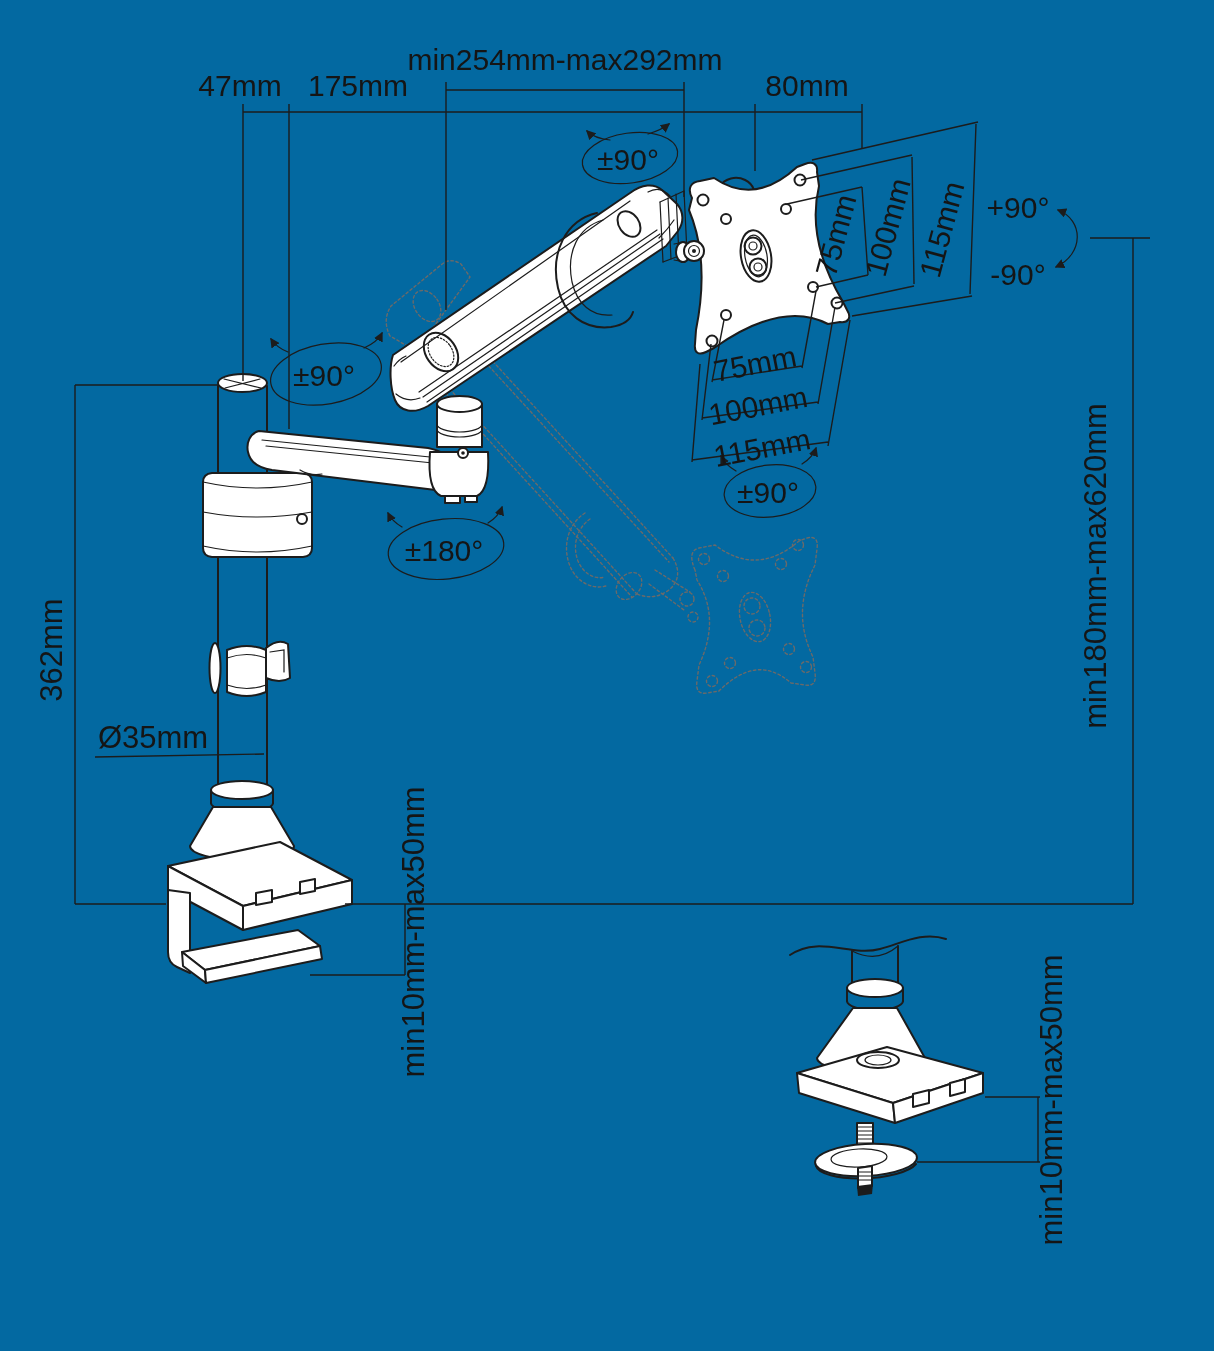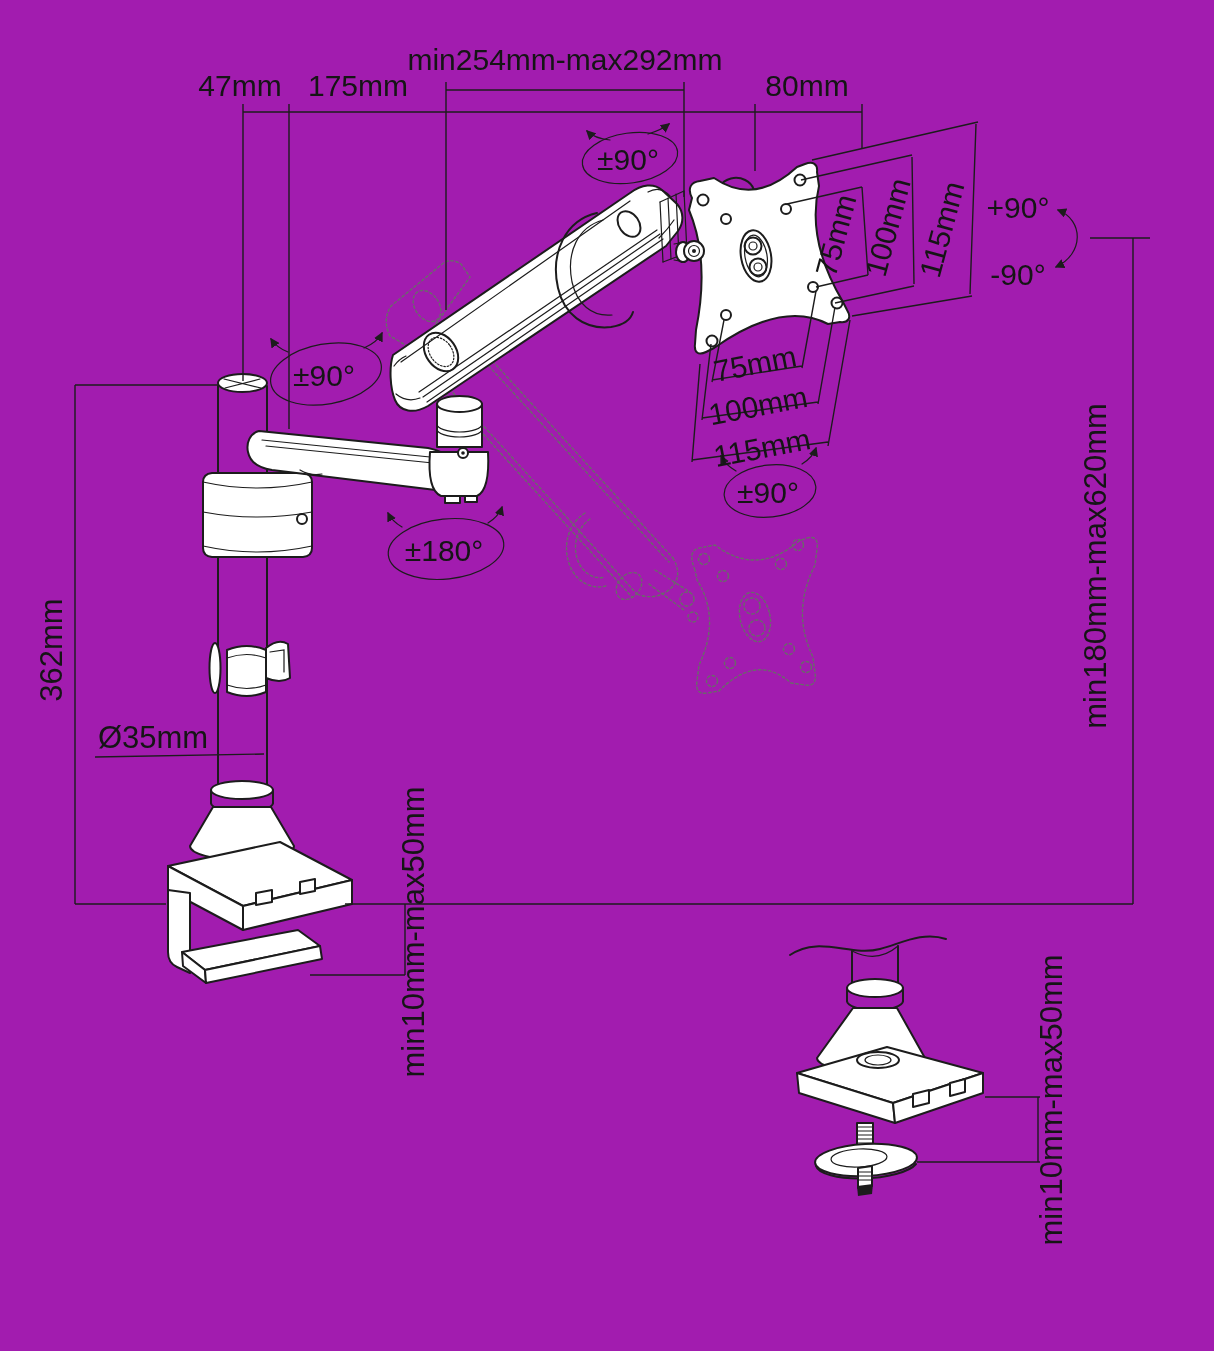--- a/index.html
+++ b/index.html
@@ -1,16 +1,16 @@
 <!DOCTYPE html>
 <html><head>
 <meta charset="utf-8">
 <style>
   html,body{margin:0;padding:0;background:#ffffff;}
-  .wrap{position:relative;width:1214px;height:1351px;background:#a21caf;overflow:hidden;
+  .wrap{position:relative;width:1214px;height:1351px;background:#0369a1;overflow:hidden;
         font-family:"Liberation Sans",sans-serif;}
   svg{display:block;}
   .ln  {stroke:#1c1c1c;stroke-width:2;fill:none;stroke-linecap:round;stroke-linejoin:round;}
   .lnf {stroke:#1c1c1c;stroke-width:2;fill:#ffffff;stroke-linejoin:round;}
   .thin{stroke:#1c1c1c;stroke-width:1.2;fill:none;stroke-linecap:round;}
   .dim {stroke:#1c1c1c;stroke-width:1.4;fill:none;stroke-linecap:butt;}
   .ph  {stroke:#6a6a6a;stroke-width:1.4;fill:none;stroke-dasharray:2.5 2.6;stroke-linecap:round;}
   text {fill:#151515;font-size:30px;font-family:"Liberation Sans",sans-serif;}
   .big {font-size:31px;}
 </style>

